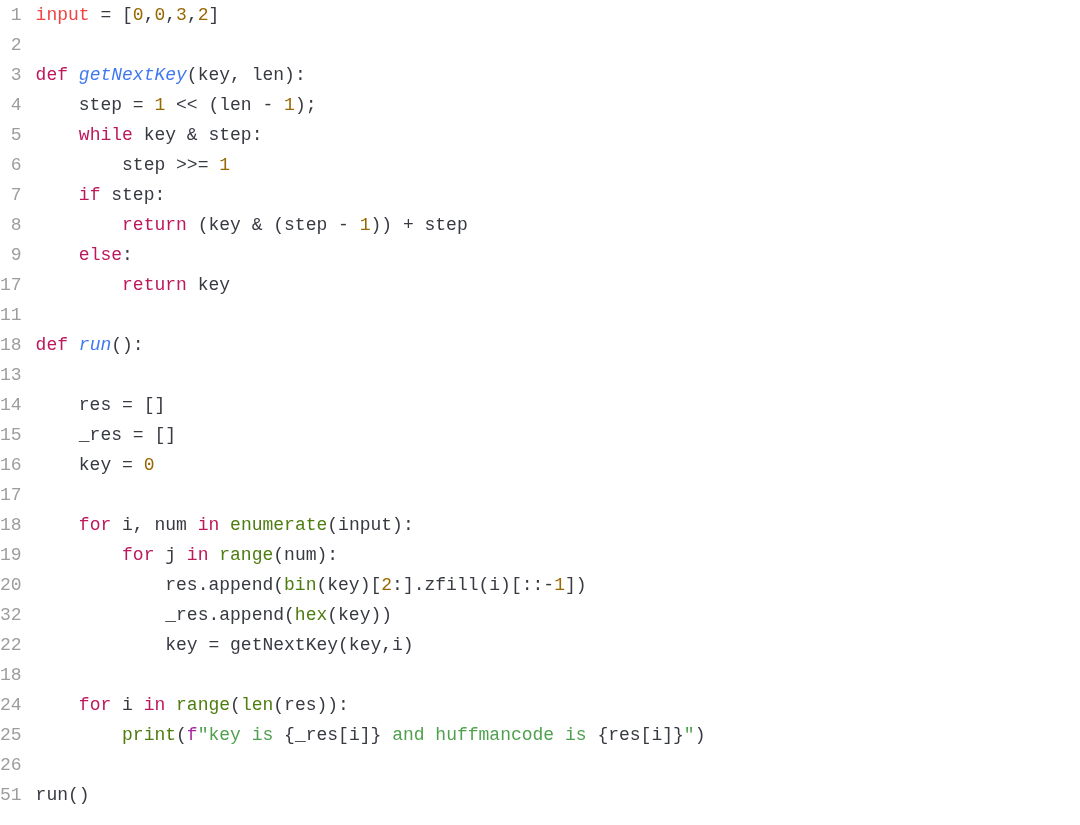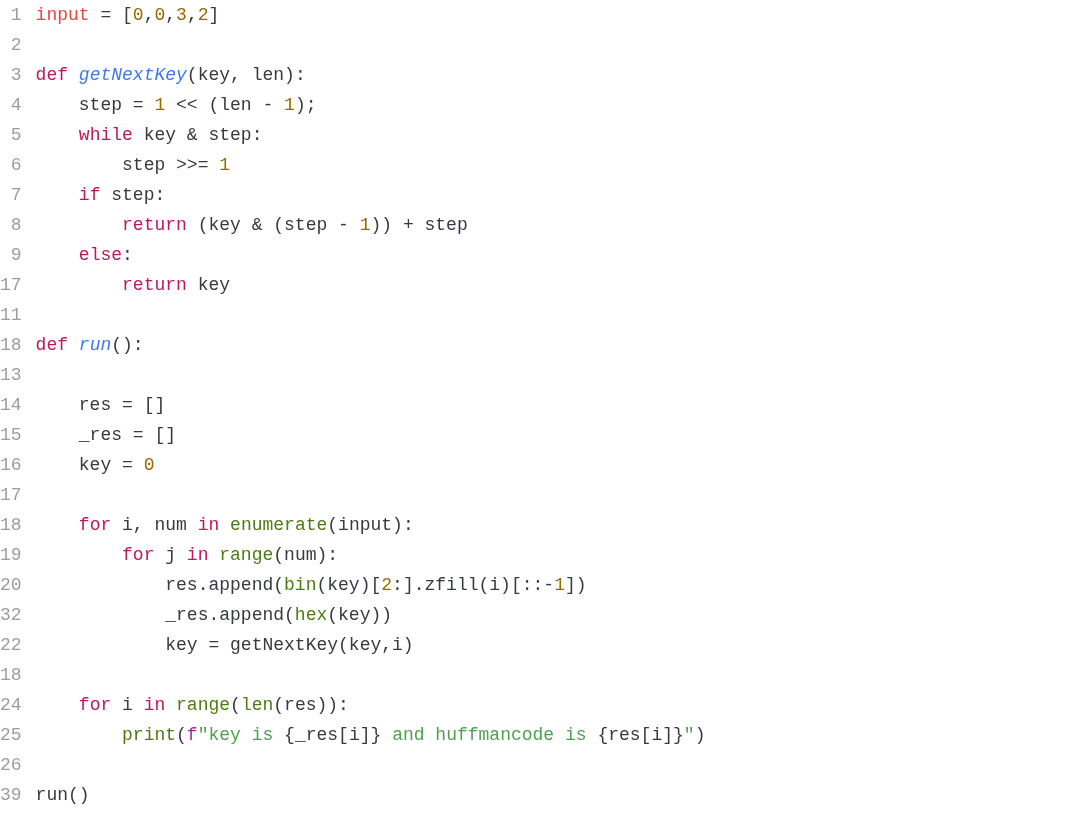--- a/index.html
+++ b/index.html
@@ -67,16 +67,16 @@
       <div class="line">17</div>
       <div class="line">18</div>
       <div class="line">19</div>
       <div class="line">20</div>
       <div class="line">32</div>
       <div class="line">22</div>
       <div class="line">18</div>
       <div class="line">24</div>
       <div class="line">25</div>
       <div class="line">26</div>
-      <div class="line">39</div>
+      <div class="line">51</div>
     </div>
   <div class="code" id="code"><div class="line"><span class="id">input</span><span class="op"> = [</span><span class="nm">0</span><span class="op">,</span><span class="nm">0</span><span class="op">,</span><span class="nm">3</span><span class="op">,</span><span class="nm">2</span><span class="op">]</span></div><div class="line">&nbsp;</div><div class="line"><span class="kw">def</span><span> </span><span class="fn">getNextKey</span><span class="op">(key, len):</span></div><div class="line"><span class="op">    step = </span><span class="nm">1</span><span class="op"> &lt;&lt; (len - </span><span class="nm">1</span><span class="op">);</span></div><div class="line"><span>    </span><span class="kw">while</span><span class="op"> key &amp; step:</span></div><div class="line"><span class="op">        step &gt;&gt;= </span><span class="nm">1</span></div><div class="line"><span>    </span><span class="kw">if</span><span class="op"> step:</span></div><div class="line"><span>        </span><span class="kw">return</span><span class="op"> (key &amp; (step - </span><span class="nm">1</span><span class="op">)) + step</span></div><div class="line"><span>    </span><span class="kw">else</span><span class="op">:</span></div><div class="line"><span>        </span><span class="kw">return</span><span class="op"> key</span></div><div class="line">&nbsp;</div><div class="line"><span class="kw">def</span><span> </span><span class="fn">run</span><span class="op">():</span></div><div class="line">&nbsp;</div><div class="line"><span class="op">    res = []</span></div><div class="line"><span class="op">    _res = []</span></div><div class="line"><span class="op">    key = </span><span class="nm">0</span></div><div class="line">&nbsp;</div><div class="line"><span>    </span><span class="kw">for</span><span class="op"> i, num </span><span class="kw">in</span><span> </span><span class="bi">enumerate</span><span class="op">(input):</span></div><div class="line"><span>        </span><span class="kw">for</span><span class="op"> j </span><span class="kw">in</span><span> </span><span class="bi">range</span><span class="op">(num):</span></div><div class="line"><span class="op">            res.append(</span><span class="bi">bin</span><span class="op">(key)[</span><span class="nm">2</span><span class="op">:].zfill(i)[::-</span><span class="nm">1</span><span class="op">])</span></div><div class="line"><span class="op">            _res.append(</span><span class="bi">hex</span><span class="op">(key))</span></div><div class="line"><span class="op">            key = getNextKey(key,i)</span></div><div class="line">&nbsp;</div><div class="line"><span>    </span><span class="kw">for</span><span class="op"> i </span><span class="kw">in</span><span> </span><span class="bi">range</span><span class="op">(</span><span class="bi">len</span><span class="op">(res)):</span></div><div class="line"><span>        </span><span class="bi">print</span><span class="op">(</span><span class="fprefix">f</span><span class="str">"key is </span><span class="op">{</span><span class="op">_res[i]</span><span class="op">}</span><span class="str"> and huffmancode is </span><span class="op">{</span><span class="op">res[i]</span><span class="op">}</span><span class="str">"</span><span class="op">)</span></div><div class="line">&nbsp;</div><div class="line"><span class="op">run()</span></div></div>
 </div>
 
 </body></html>

